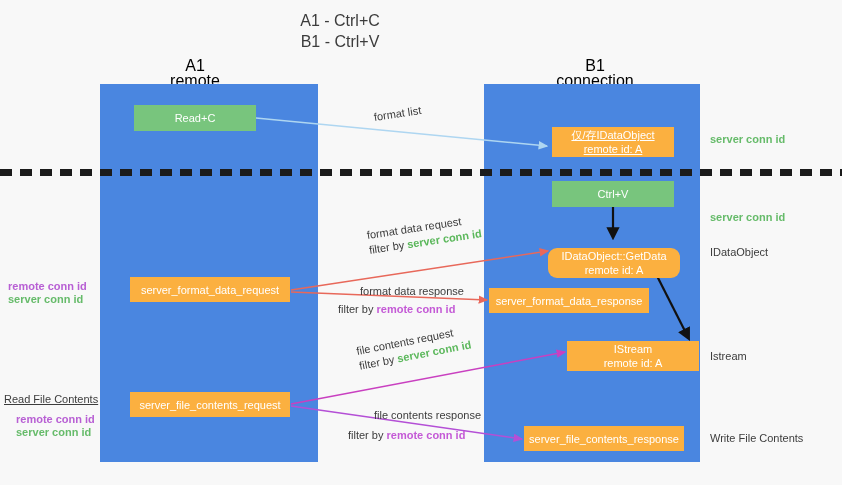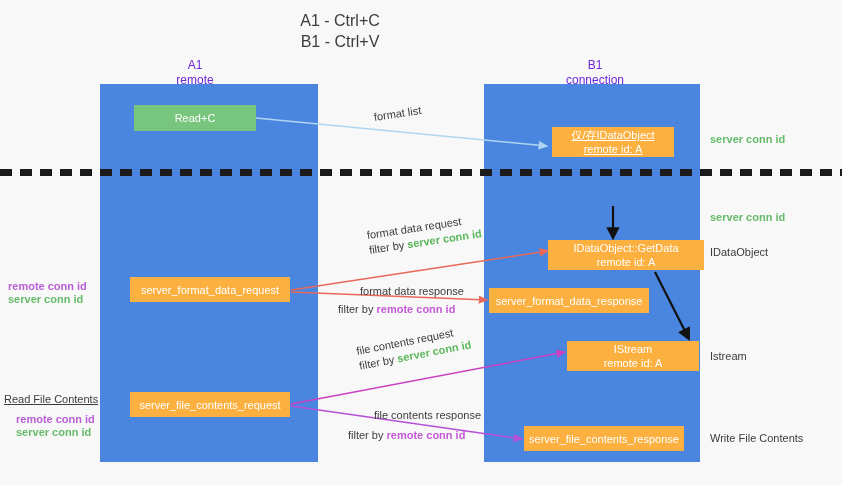--- a/index.html
+++ b/index.html
@@ -27,23 +27,23 @@
     width: 680px;
     text-align: center;
     font-size: 16px;
     line-height: 21px;
     color: #3c3c3c;
   }
 
   
   .col-header {
     text-align: center;
-    font-size: 12px;
+    font-size: 16px;
     line-height: 15px;
-    color: #6d28d9;
+    color: #000000;
   }
   #hdr-a1 { left: 130px; top: 58px; width: 130px; }
   #hdr-b1 { left: 530px; top: 58px; width: 130px; }
 
   
   .lane {
     background: #4a86e0;
     top: 84px;
     height: 378px;
   }
@@ -167,22 +167,25 @@
 
   <div class="abs node green" style="left:134px; top:105px; width:122px; height:26px;">
     <span>Read+C</span>
   </div>
 
   <div class="abs node orange" style="left:552px; top:127px; width:122px; height:30px;text-decoration:underline;">
     <span>仅/存IDataObject</span>
     <span>remote id: A</span>
   </div>
 
-
-  <div class="abs node orange" style="left:548px; top:240px; width:156px; height:30px;">
+  <div class="abs node green" style="left:552px; top:181px; width:122px; height:26px;">
+    <span>Ctrl+V</span>
+  </div>
+
+  <div class="abs node orange" style="left:548px; top:248px; width:132px; height:30px;border-radius:9px;">
     <span>IDataObject::GetData</span>
     <span>remote id: A</span>
   </div>
 
   <div class="abs node orange" style="left:130px; top:277px; width:160px; height:25px;">
     <span>server_format_data_request</span>
   </div>
 
   <div class="abs node orange" style="left:489px; top:288px; width:160px; height:25px;">
     <span>server_format_data_response</span>

